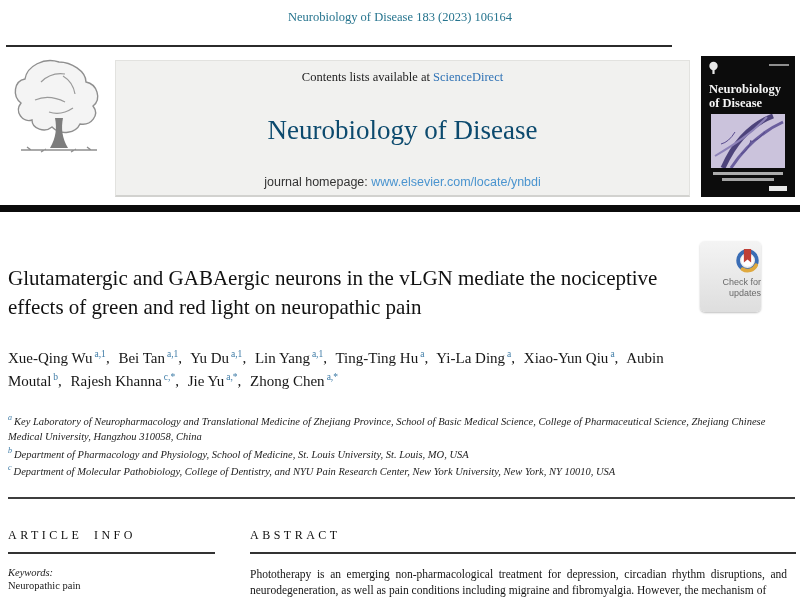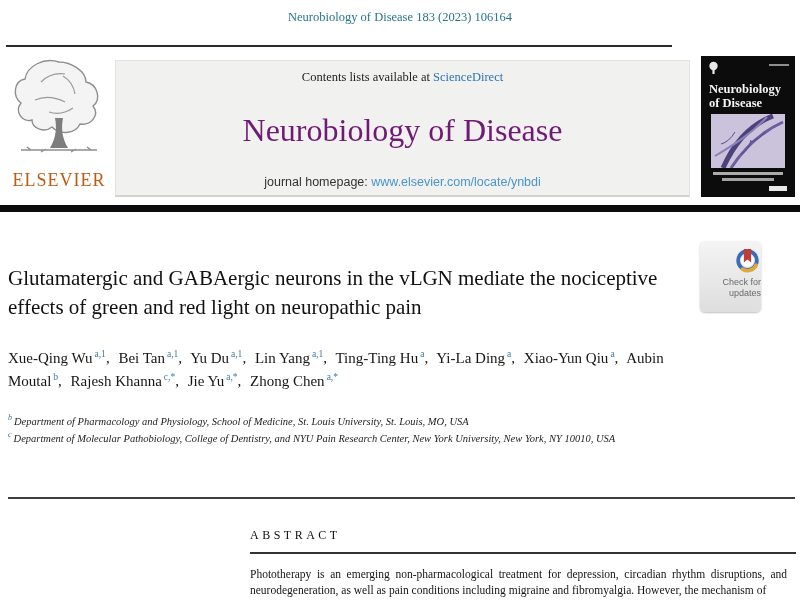--- a/index.html
+++ b/index.html
@@ -15,21 +15,21 @@
   .elsevier{position:absolute;left:8px;top:56px;width:102px;text-align:center;}
   .elsevier .wordmark{margin-top:2px;font-size:18px;letter-spacing:1px;color:#bd5b12;}
 
   
   .masthead-box{position:absolute;left:115px;top:60px;width:575px;height:137px;
                 background:#f1f1ef;border:1px solid #e2e2df;border-bottom:2px solid #d2d2cf;
                 box-sizing:border-box;display:flex;flex-direction:column;
                 align-items:center;justify-content:space-between;padding:9px 0 6px 0;}
   .contents-line{font-size:12.5px;color:#222;}
   .contents-line a{color:#2f72b5;text-decoration:none;}
-  .journal-title{font-size:32px;margin:16px;font-weight:normal;color:#701a75;}
+  .journal-title{font-size:27px;margin:16px;font-weight:normal;color:#0c4a6e;}
   .homepage-line{font-family:"Liberation Sans","DejaVu Sans",sans-serif;font-size:12.5px;color:#333;}
   .homepage-line a{color:#4a94cf;text-decoration:none;}
 
   
   .cover{position:absolute;left:701px;top:56px;width:94px;height:141px;background:#0c0c0c;}
   .cover .mini-logo{position:absolute;left:7px;top:5px;}
   .cover .vol-bar{position:absolute;right:6px;top:8px;width:20px;height:2px;background:#8f8f8f;}
   .cover .cov-title{position:absolute;left:8px;top:26px;width:80px;
         font-family:Liberation Serif, serif;font-weight:bold;
         font-size:12.5px;line-height:1.15;color:#f5f5f5;}
@@ -82,21 +82,20 @@
 
   <div class="elsevier">
     <span>
       <svg width="96" height="108" viewBox="0 0 96 108">
         <path d="M48 6 c-15 -5 -32 4 -34 17 c-11 2 -13 17 -4 24 c-7 9 2 20 11 17 c0 9 13 13 20 7 c9 9 24 6 28 -3 c11 2 20 -9 13 -18 c9 -7 4 -22 -7 -24 c0 -11 -15 -20 -27 -20 z" fill="#f4f4f4" stroke="#8f8f8f" stroke-width="1.4"></path>
         <path d="M30 26 q10 -10 24 -8 M24 44 q14 -6 30 2 M38 56 q12 4 24 -4 M52 20 q10 6 12 18" fill="none" stroke="#9a9a9a" stroke-width="1.2"></path>
         <path d="M44 62 c2 10 1 20 -5 30 h18 c-6 -10 -7 -20 -5 -30 z" fill="#7d7d7d"></path>
         <path d="M10 94 h76 M16 91 l4 3 M30 96 l5 -3 M60 96 l5 -3 M76 91 l4 3" fill="none" stroke="#8f8f8f" stroke-width="1.4"></path>
       </svg>
     </span>
-    <div class="wordmark">ELSEVIER</div>
   </div>
 
   <div class="masthead-box">
     <div class="contents-line">
       <span>Contents lists available at </span><a href="#">ScienceDirect</a>
     </div>
     <h1 class="journal-title">Neurobiology of Disease</h1>
     <div class="homepage-line">
       <span>journal homepage: </span><a href="#">www.elsevier.com/locate/ynbdi</a>
     </div>
@@ -155,26 +154,33 @@
     <span class="au"><span>Ting-Ting Hu</span><sup>a</sup><span class="sep">,</span></span>
     <span class="au"><span>Yi-La Ding</span><sup>a</sup><span class="sep">,</span></span>
     <span class="au"><span>Xiao-Yun Qiu</span><sup>a</sup><span class="sep">,</span></span>
     <span class="au"><span>Aubin Moutal</span><sup>b</sup><span class="sep">,</span></span>
     <span class="au"><span>Rajesh Khanna</span><sup>c,*</sup><span class="sep">,</span></span>
     <span class="au"><span>Jie Yu</span><sup>a,*</sup><span class="sep">,</span></span>
     <span class="au"><span>Zhong Chen</span><sup>a,*</sup><span class="sep"></span></span>
   </div>
 
   <div class="affiliations">
+    <div class="aff"><sup>a</sup><span>Key Laboratory of Neuropharmacology and Translational Medicine of Zhejiang Province, School of Basic Medical Science, College of Pharmaceutical Science, Zhejiang Chinese Medical University, Hangzhou 310058, China</span></div>
     <div class="aff"><sup>b</sup><span>Department of Pharmacology and Physiology, School of Medicine, St. Louis University, St. Louis, MO, USA</span></div>
     <div class="aff"><sup>c</sup><span>Department of Molecular Pathobiology, College of Dentistry, and NYU Pain Research Center, New York University, New York, NY 10010, USA</span></div>
   </div>
 
   <div class="info-rule"></div>
 
+  <div class="col" id="article-info">
+    <h3>ARTICLE INFO</h3>
+    <div class="head-rule"></div>
+    <p class="kw-label">Keywords:</p>
+    <p class="kw">Neuropathic pain</p>
+  </div>
 
   <div class="col" id="abstract">
     <h3>ABSTRACT</h3>
     <div class="head-rule"></div>
     <p class="abs">Phototherapy is an emerging non-pharmacological treatment for depression, circadian rhythm disruptions, and neurodegeneration, as well as pain conditions including migraine and fibromyalgia. However, the mechanism of</p>
   </div>
 
 </div>
 
 </body></html>

